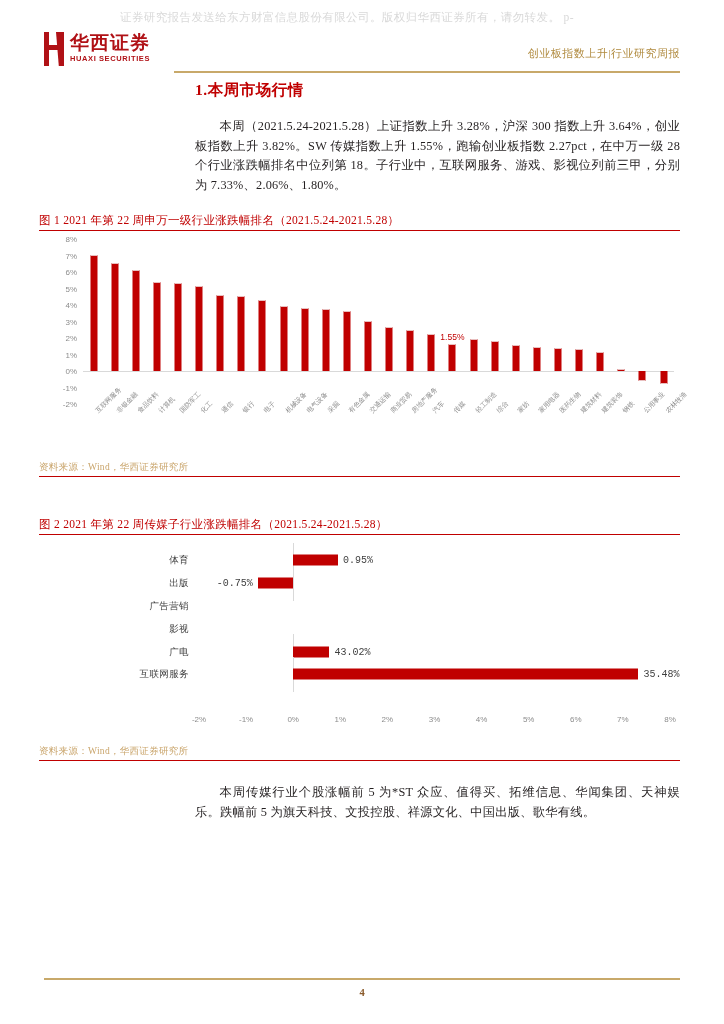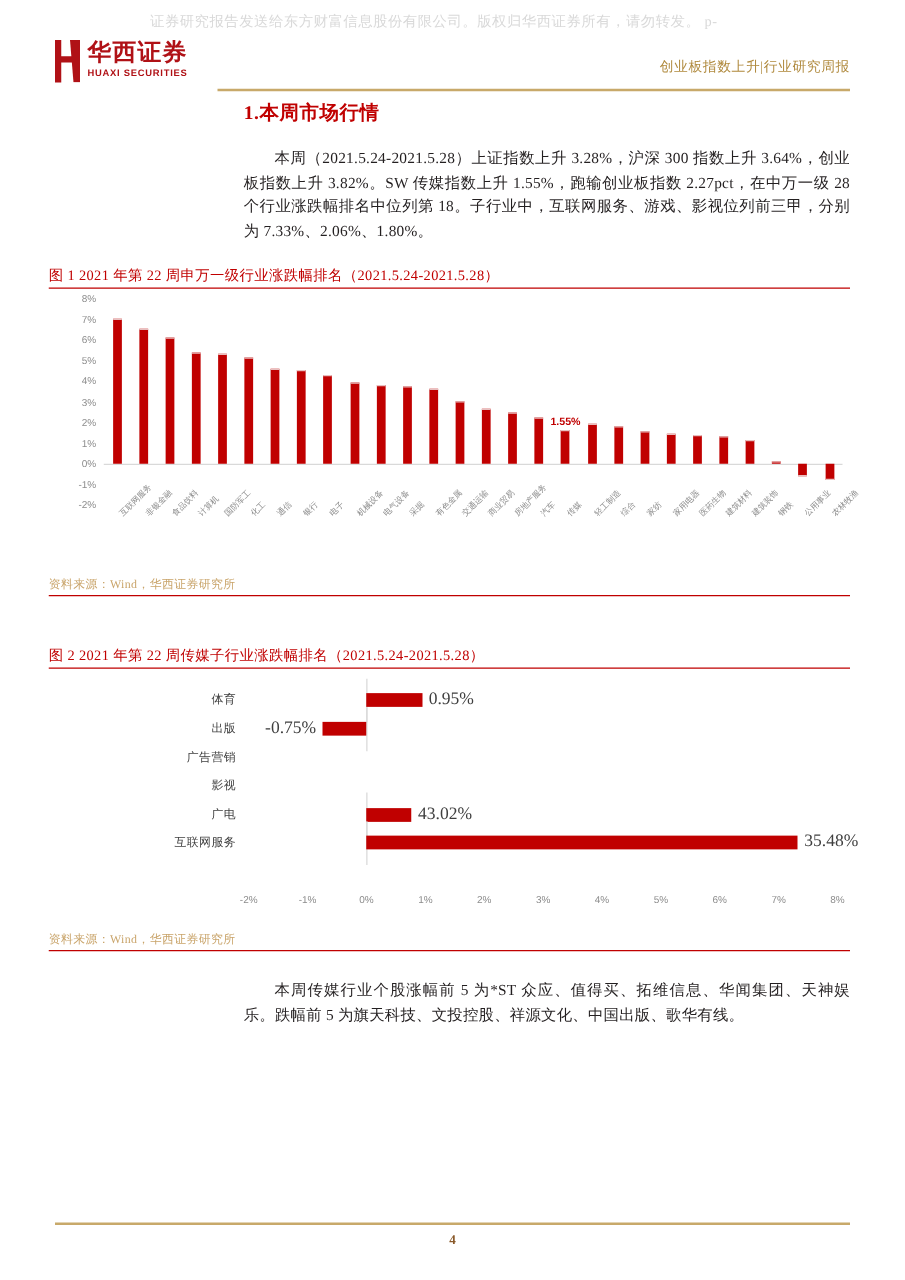--- a/index.html
+++ b/index.html
@@ -281,23 +281,23 @@
     position: absolute;
     top: 50%;
     transform: translateY(-50%);
     height: 11px;
     background: #c00000;
   }
   .c2-val {
     position: absolute;
     top: 50%;
     transform: translateY(-50%);
-    font-size: 14px;
+    font-size: 10px;
     color: #3f3f3f;
-    font-family: Liberation Serif, serif;
+    font-family: Liberation Mono, monospace;
     white-space: nowrap;
   }
   .c2-xaxis {
     position: absolute;
     left: 160px;
     right: 10px;
     top: 172px;
     height: 14px;
   }
   .c2-xaxis span {
@@ -426,21 +426,21 @@
               <div class="c1-bar" style="bottom: 33px; height: 42.9px;"></div>
             </div>
             <div class="c1-col">
               <div class="c1-bar" style="bottom: 33px; height: 40.425px;"></div>
             </div>
             <div class="c1-col">
               <div class="c1-bar" style="bottom: 33px; height: 36.3px;"></div>
             </div>
             <div class="c1-col">
               <div class="c1-bar" style="bottom: 33px; height: 25.575px;"></div>
-              <div class="c1-lab" style="bottom: 61.575px; font-weight: bold;">1.55%</div>
+              <div class="c1-lab" style="bottom: 61.575px;">1.55%</div>
             </div>
             <div class="c1-col">
               <div class="c1-bar" style="bottom: 33px; height: 31.35px;"></div>
             </div>
             <div class="c1-col">
               <div class="c1-bar" style="bottom: 33px; height: 28.875px;"></div>
             </div>
             <div class="c1-col">
               <div class="c1-bar" style="bottom: 33px; height: 24.75px;"></div>
             </div>

